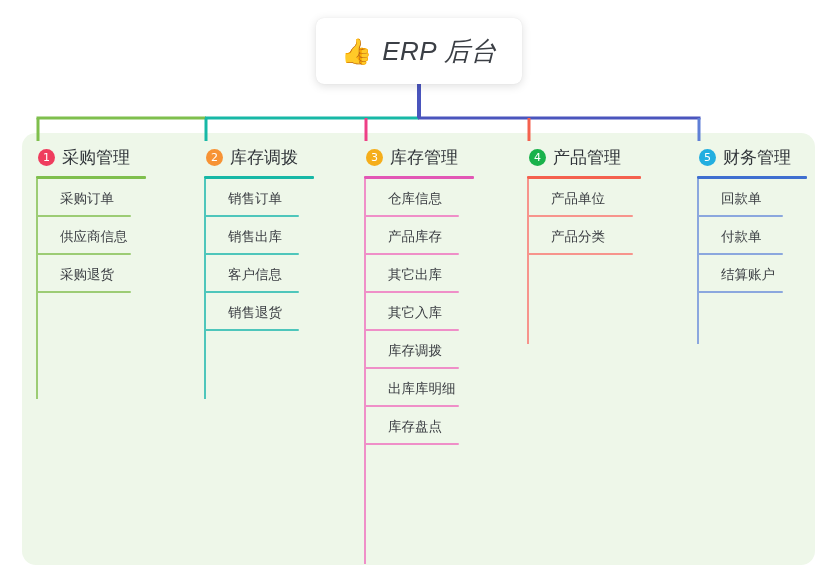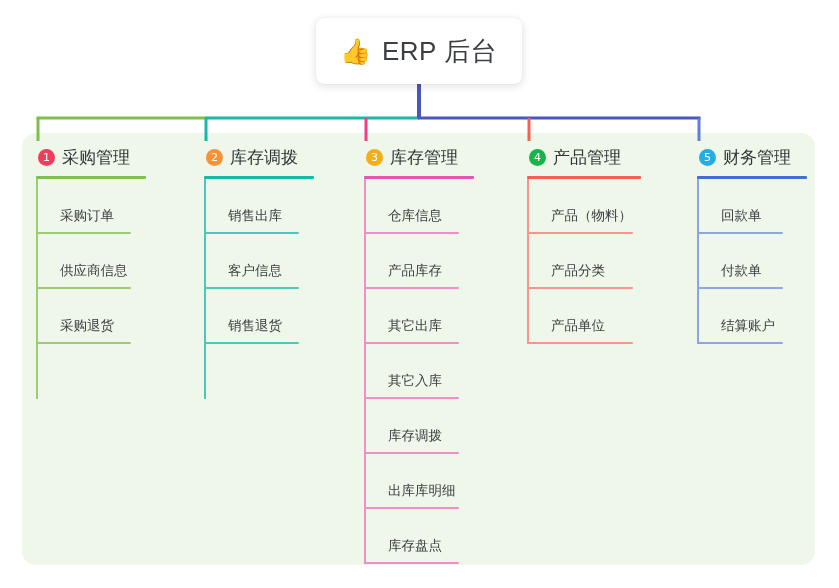--- a/index.html
+++ b/index.html
@@ -35,20 +35,21 @@
   #root-emoji {
     font-size: 25px;
     line-height: 1;
     color: #efb52b;
   }
   #root-title {
     font-size: 26px;
     color: #3b3f45;
     letter-spacing: 0.5px;
     white-space: nowrap;
+    font-style: italic;
   }
 
   
   #panel {
     position: absolute;
     left: 22px;
     top: 133px;
     width: 793px;
     height: 432px;
     background: #eef7e9;
@@ -108,21 +109,21 @@
   }
   .spine {
     position: absolute;
     left: 0;
     top: 0;
     width: 2px;
   }
   .leaf {
     position: relative;
     padding-left: 8px;
-    height: 55px;
+    height: 38px;
     box-sizing: border-box;
   }
   .leaf-text {
     font-size: 13.5px;
     color: #3a3d42;
     white-space: nowrap;
     position: absolute;
     left: 24px;
     bottom: 9px;
   }
@@ -188,20 +189,24 @@
 
   <div class="column" style="left: 204px;">
     <div class="col-head">
       <span class="badge" style="background: rgb(247, 147, 53);">2</span>
       <span class="col-title">库存调拨</span>
     </div>
     <div class="head-rule" style="background: rgb(23, 184, 166); width: 110px;"></div>
     <div class="leaves">
       <div class="spine" style="background: rgb(78, 198, 187); height: 220px;"></div>
 
+  <div class="leaf">
+    <span class="leaf-text">销售订单</span>
+    <span class="leaf-rule" style="background: rgb(78, 198, 187); width: 95px;"></span>
+  </div>
 
   <div class="leaf">
     <span class="leaf-text">销售出库</span>
     <span class="leaf-rule" style="background: rgb(78, 198, 187); width: 95px;"></span>
   </div>
 
   <div class="leaf">
     <span class="leaf-text">客户信息</span>
     <span class="leaf-rule" style="background: rgb(78, 198, 187); width: 95px;"></span>
   </div>
@@ -261,34 +266,30 @@
 
   <div class="column" style="left: 527px;">
     <div class="col-head">
       <span class="badge" style="background: rgb(25, 178, 75);">4</span>
       <span class="col-title">产品管理</span>
     </div>
     <div class="head-rule" style="background: rgb(244, 97, 78); width: 114px;"></div>
     <div class="leaves">
       <div class="spine" style="background: rgb(247, 148, 140); height: 165px;"></div>
 
-  <div class="leaf">
-    <span class="leaf-text">产品（物料）</span>
+
+  <div class="leaf">
+    <span class="leaf-text">产品单位</span>
     <span class="leaf-rule" style="background: rgb(247, 148, 140); width: 106px;"></span>
   </div>
 
   <div class="leaf">
     <span class="leaf-text">产品分类</span>
     <span class="leaf-rule" style="background: rgb(247, 148, 140); width: 106px;"></span>
   </div>
-
-  <div class="leaf">
-    <span class="leaf-text">产品单位</span>
-    <span class="leaf-rule" style="background: rgb(247, 148, 140); width: 106px;"></span>
-  </div>
 </div>
   </div>
 
   <div class="column" style="left: 697px;">
     <div class="col-head">
       <span class="badge" style="background: rgb(34, 174, 224);">5</span>
       <span class="col-title">财务管理</span>
     </div>
     <div class="head-rule" style="background: rgb(63, 111, 208); width: 110px;"></div>
     <div class="leaves">

